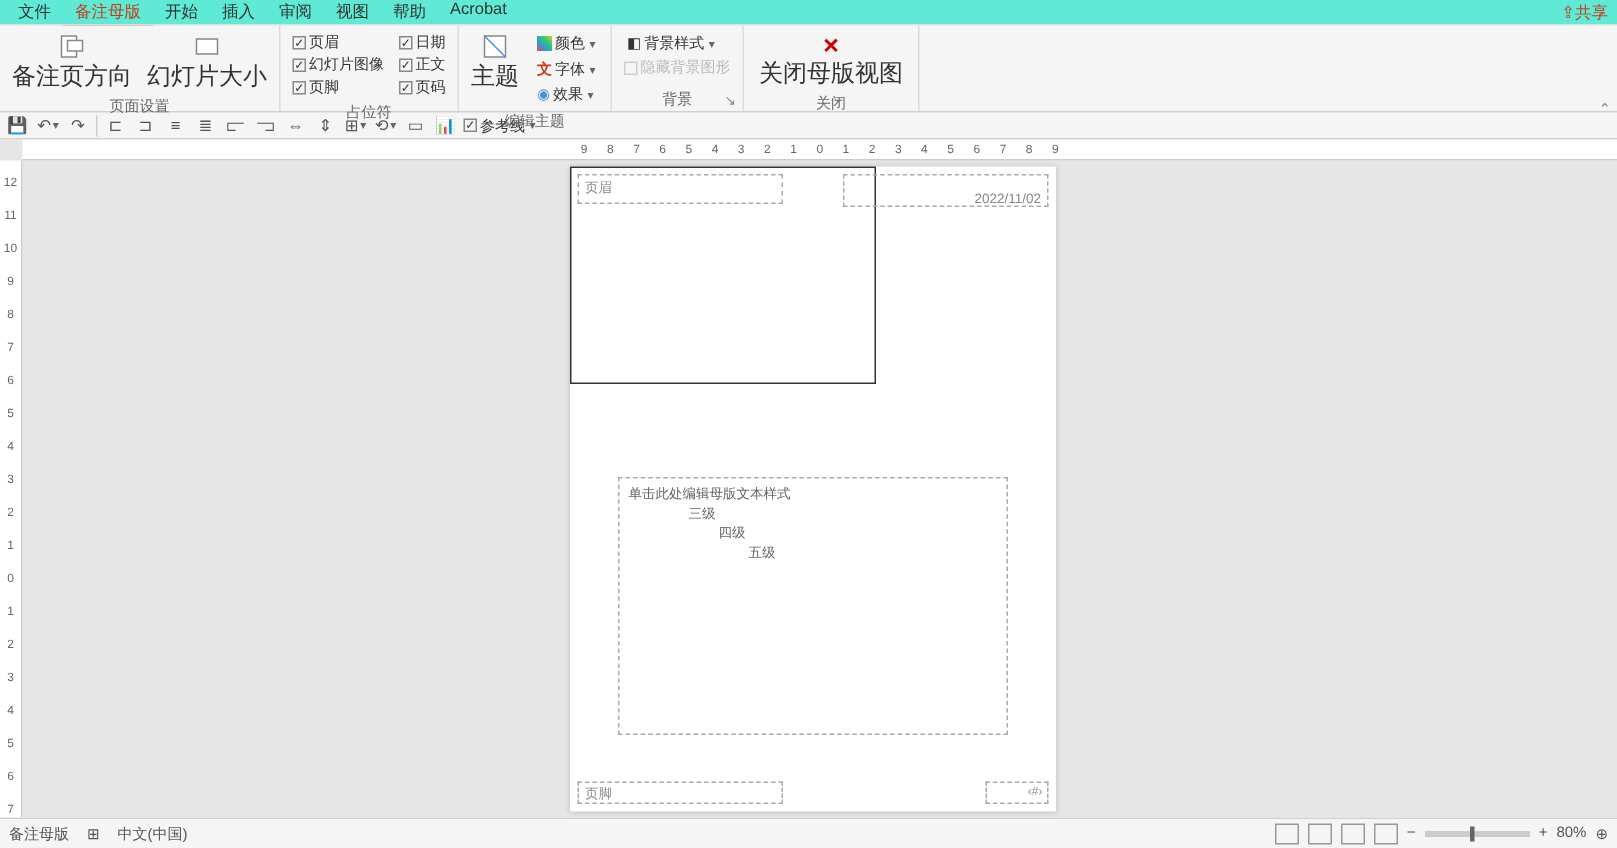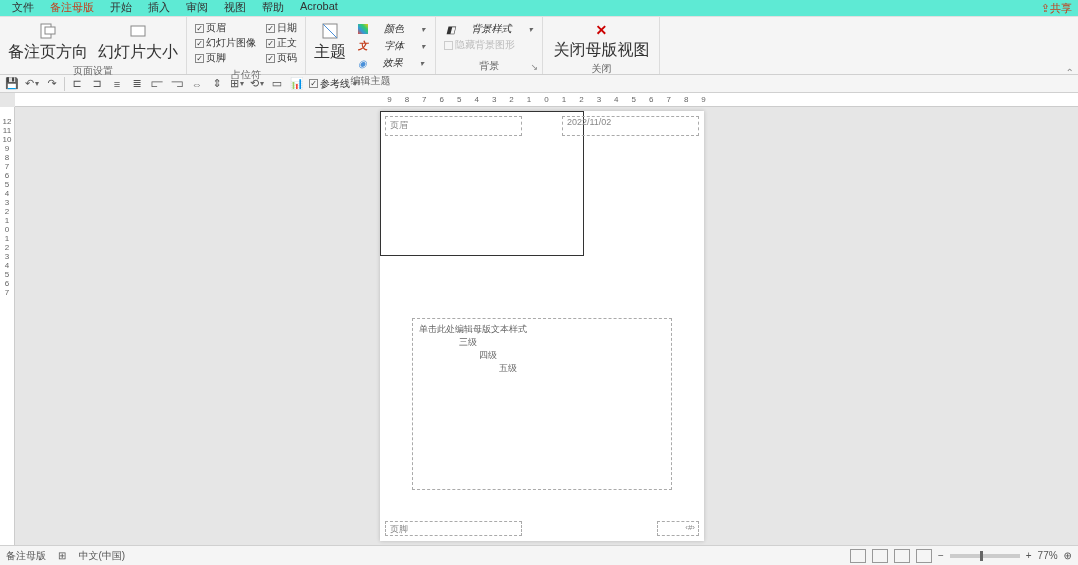--- a/index.html
+++ b/index.html
@@ -12,37 +12,37 @@
 .ribbon{height:58px;background:#f5f5f5;display:flex;border-bottom:1px solid #d0d0d0;position:relative;}
 .ribbon-group{display:flex;flex-direction:column;padding:2px 4px 0 4px;border-right:1px solid #dcdcdc;}
 .ribbon-group-content{display:flex;flex:1;align-items:flex-start;gap:2px;}
 .ribbon-group-label{font-size:10px;color:#666;text-align:center;padding:1px 0;}
 .big-btn{display:flex;flex-direction:column;align-items:center;padding:2px 4px;cursor:pointer;}
 .big-btn-icon{width:20px;height:20px;display:flex;align-items:center;justify-content:center;}
 .big-btn-label{font-size:16px;color:#333;text-align:center;line-height:1.1;margin-top:2px;}
 .chk-col{display:flex;flex-direction:column;gap:1px;padding:2px 4px;}
 .chk-item{display:flex;align-items:center;font-size:10px;color:#333;gap:2px;}
 .chk-box{width:9px;height:9px;border:1px solid #888;display:inline-flex;align-items:center;justify-content:center;font-size:8px;color:#333;}
-.small-row{display:flex;align-items:center;font-size:10px;color:#333;gap:16px;padding:1px 2px;cursor:pointer;font-style:italic;}
+.small-row{display:flex;align-items:center;font-size:10px;color:#333;gap:2px;padding:1px 2px;cursor:pointer;}
 .theme-col{display:flex;flex-direction:column;gap:1px;padding:2px 4px;}
 .close-btn{display:flex;flex-direction:column;align-items:center;cursor:pointer;padding:2px 6px;}
 .close-x{width:18px;height:18px;display:flex;align-items:center;justify-content:center;color:#c00;font-size:14px;font-weight:bold;}
 .launcher{position:absolute;right:2px;bottom:2px;width:10px;height:10px;font-size:9px;color:#888;cursor:pointer;}
 .collapse-ribbon{position:absolute;right:4px;top:50px;font-size:10px;color:#888;cursor:pointer;}
 .qat{height:18px;background:#f5f5f5;display:flex;align-items:center;padding:0 4px;gap:4px;border-bottom:1px solid #d0d0d0;}
 .qat-btn{width:16px;height:16px;display:flex;align-items:center;justify-content:center;color:#555;cursor:pointer;font-size:11px;}
 .qat-sep{width:1px;height:14px;background:#ccc;}
 .canvas-area{position:relative;height:452px;background:#e6e6e6;overflow:hidden;}
 .h-ruler{position:absolute;top:0;left:15px;right:0;height:14px;background:#fff;border-bottom:1px solid #ccc;font-size:8px;color:#666;display:flex;justify-content:center;}
 .h-ruler-inner{display:flex;align-items:center;gap:13px;}
-.v-ruler{position:absolute;top:14px;left:0;width:15px;height:438px;background:#fff;border-right:1px solid #ccc;font-size:8px;color:#666;display:flex;flex-direction:column;align-items:center;padding-top:10px;}
+.v-ruler{position:absolute;top:14px;left:0;width:15px;height:438px;background:#fff;border-right:1px solid #ccc;font-size:8px;color:#666;display:flex;flex-direction:column;align-items:center;padding-top:10px;gap:13px;}
 .slide{position:absolute;top:18px;left:380px;width:324px;height:430px;background:#fff;box-shadow:0 0 4px rgba(0,0,0,0.2);}
 .ph{position:absolute;border:1px dashed #aaa;}
 .ph-header-l{left:5px;top:5px;width:137px;height:20px;font-size:9px;color:#888;padding:2px 4px;}
-.ph-header-r{right:5px;top:5px;width:137px;height:20px;font-size:9px;color:#888;padding:0 4px;text-align:left;}
+.ph-header-r{right:5px;top:5px;width:137px;height:20px;font-size:9px;color:#888;padding:10px 4px;text-align:right;}
 .ph-image{left:60px;top:55px;width:204px;height:145px;border:1px solid #333;}
 .ph-text{left:32px;top:207px;width:260px;height:172px;padding:4px 6px;font-size:9px;color:#666;}
 .ph-text .l2{padding-left:20px;}
 .ph-text .l3{padding-left:40px;}
 .ph-text .l4{padding-left:60px;}
 .ph-text .l5{padding-left:80px;}
 .ph-footer-l{left:5px;bottom:5px;width:137px;height:15px;font-size:9px;color:#888;padding:1px 4px;}
 .ph-footer-r{right:5px;bottom:5px;width:42px;height:15px;font-size:8px;color:#888;text-align:right;padding:1px 3px;}
 .status-bar{height:20px;background:#f5f5f5;border-top:1px solid #d0d0d0;display:flex;align-items:center;padding:0 6px;font-size:10px;color:#555;}
 .status-left{display:flex;gap:12px;align-items:center;}
@@ -287,16 +287,16 @@
   <div class="status-right">
     <div class="view-btn"></div>
     <div class="view-btn"></div>
     <div class="view-btn"></div>
     <div class="view-btn"></div>
     <span style="cursor:pointer;">−</span>
     <div class="zoom-slider">
         <div class="zoom-thumb"></div>
       </div>
     <span style="cursor:pointer;">+</span>
-    <span>77%</span>
+    <span>80%</span>
     <span>⊕</span>
   </div>
 </div>
 
 </body></html>

